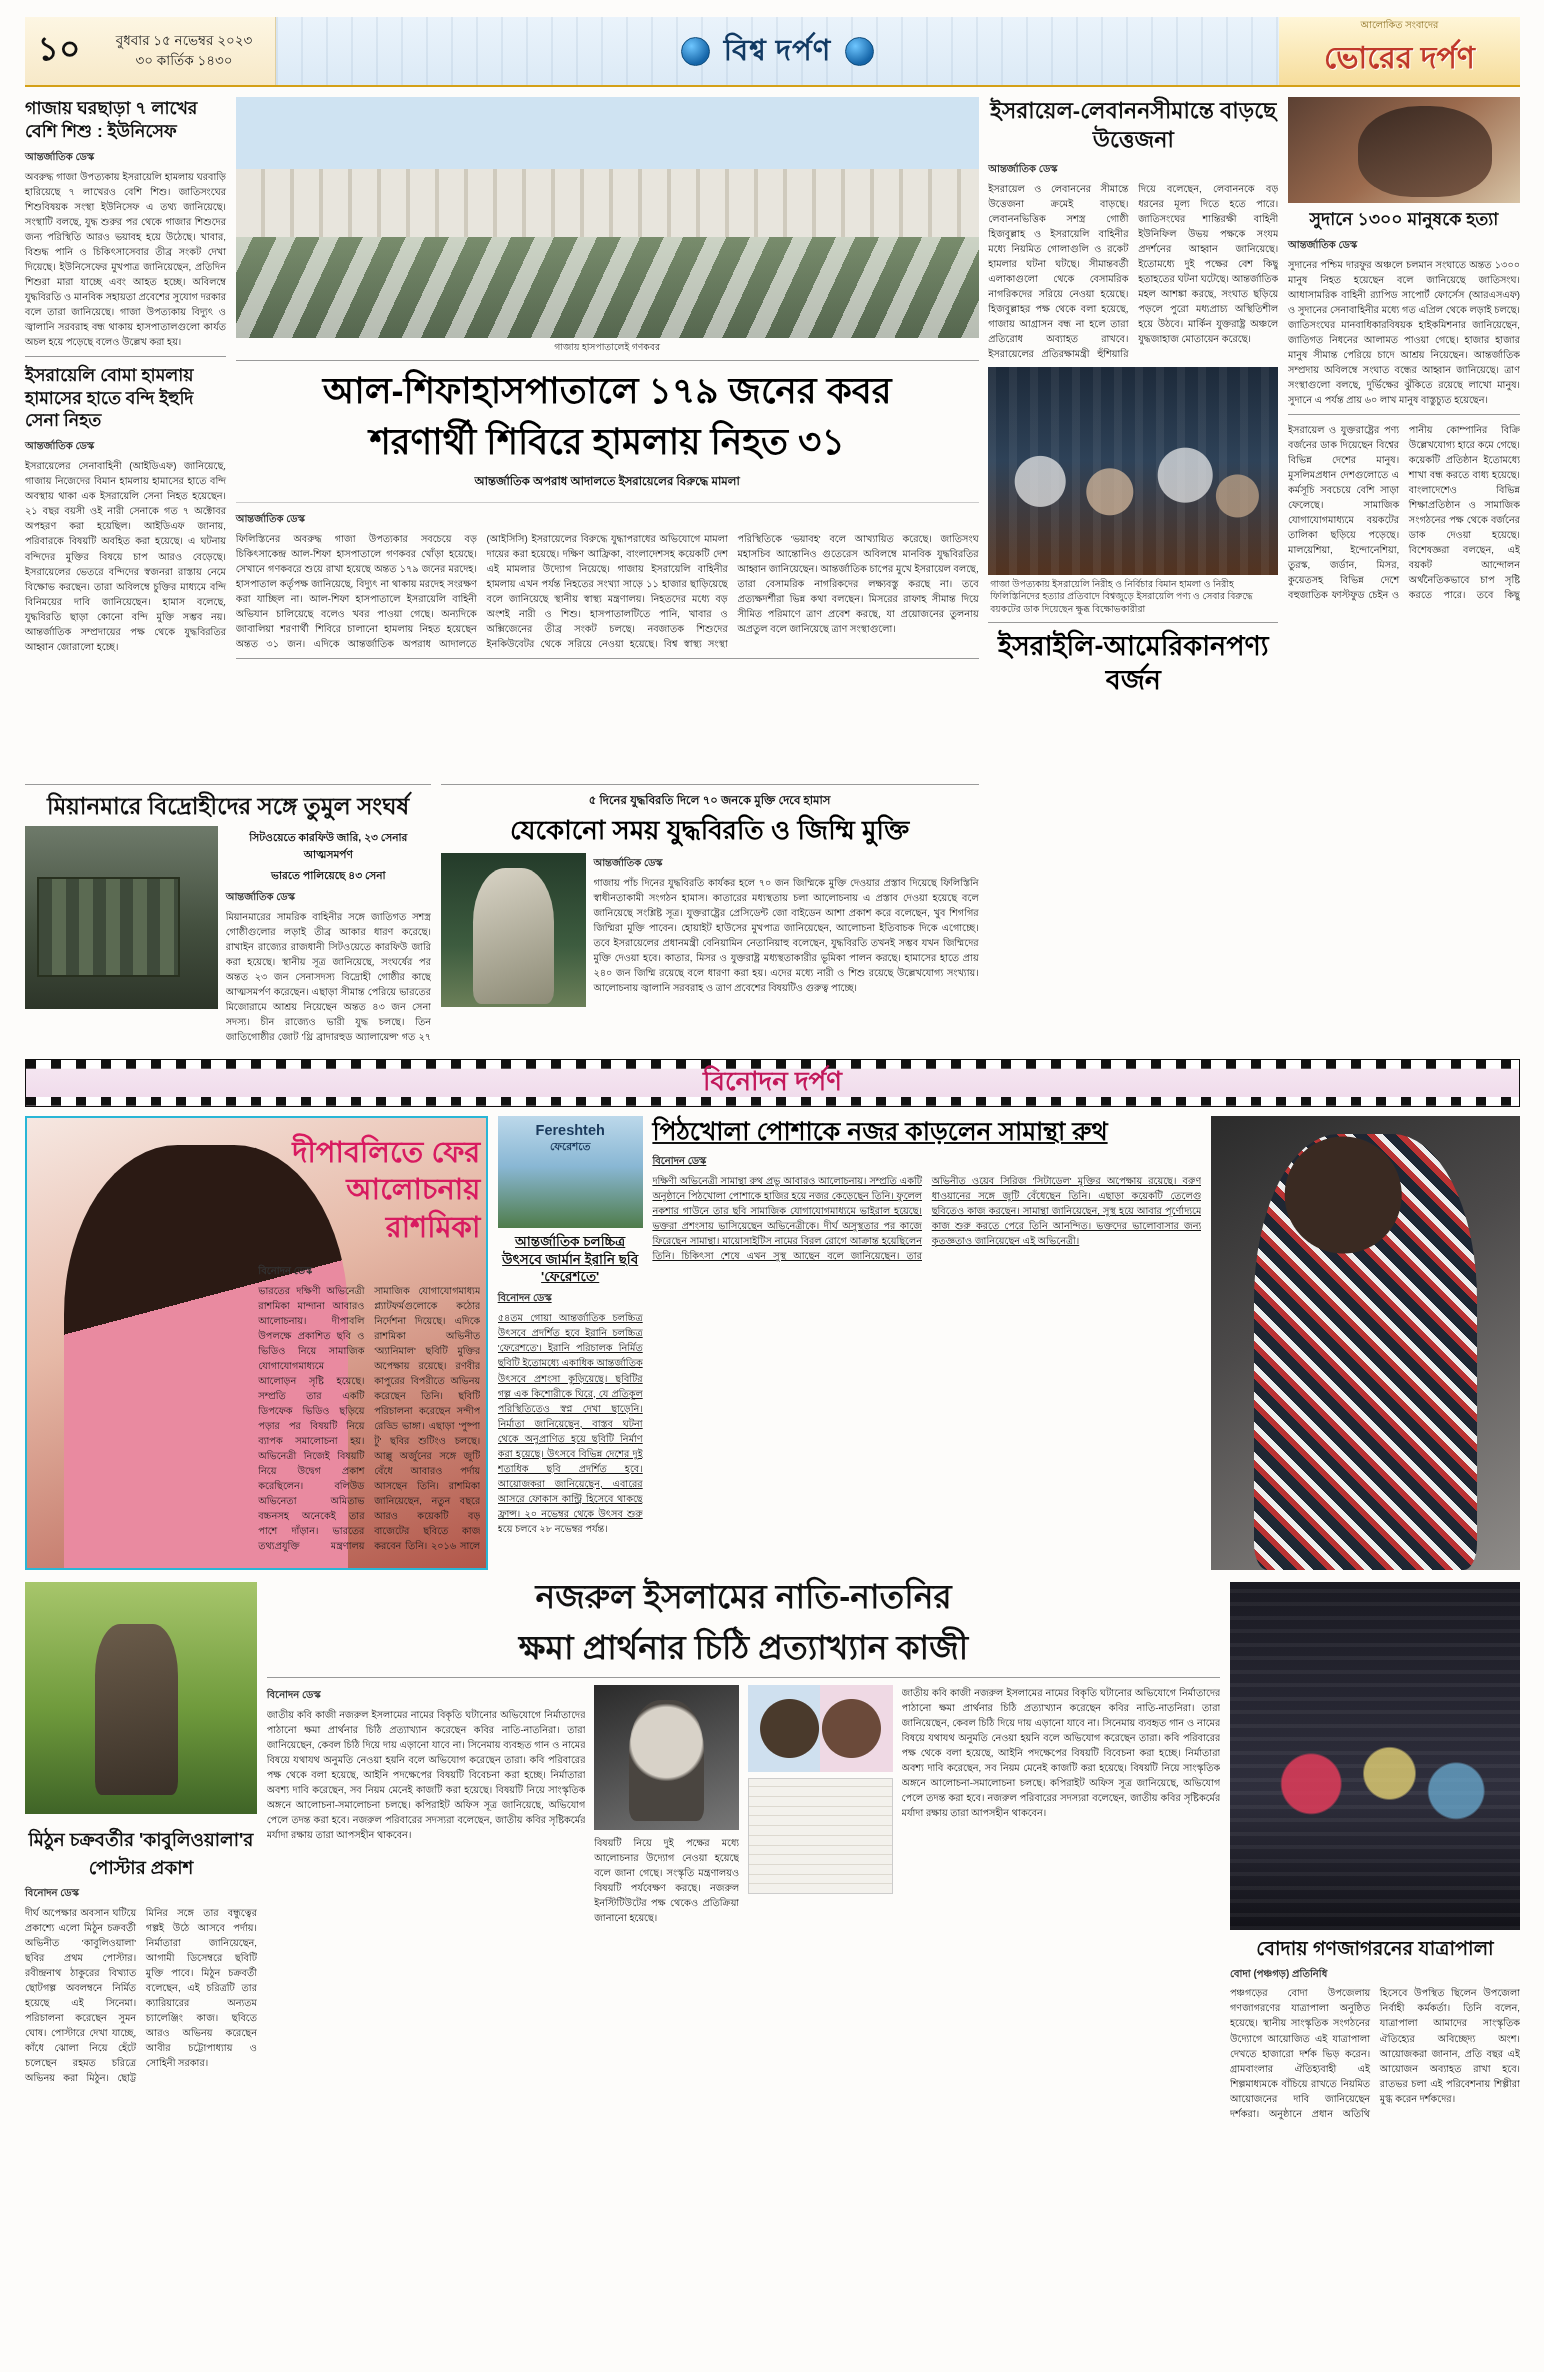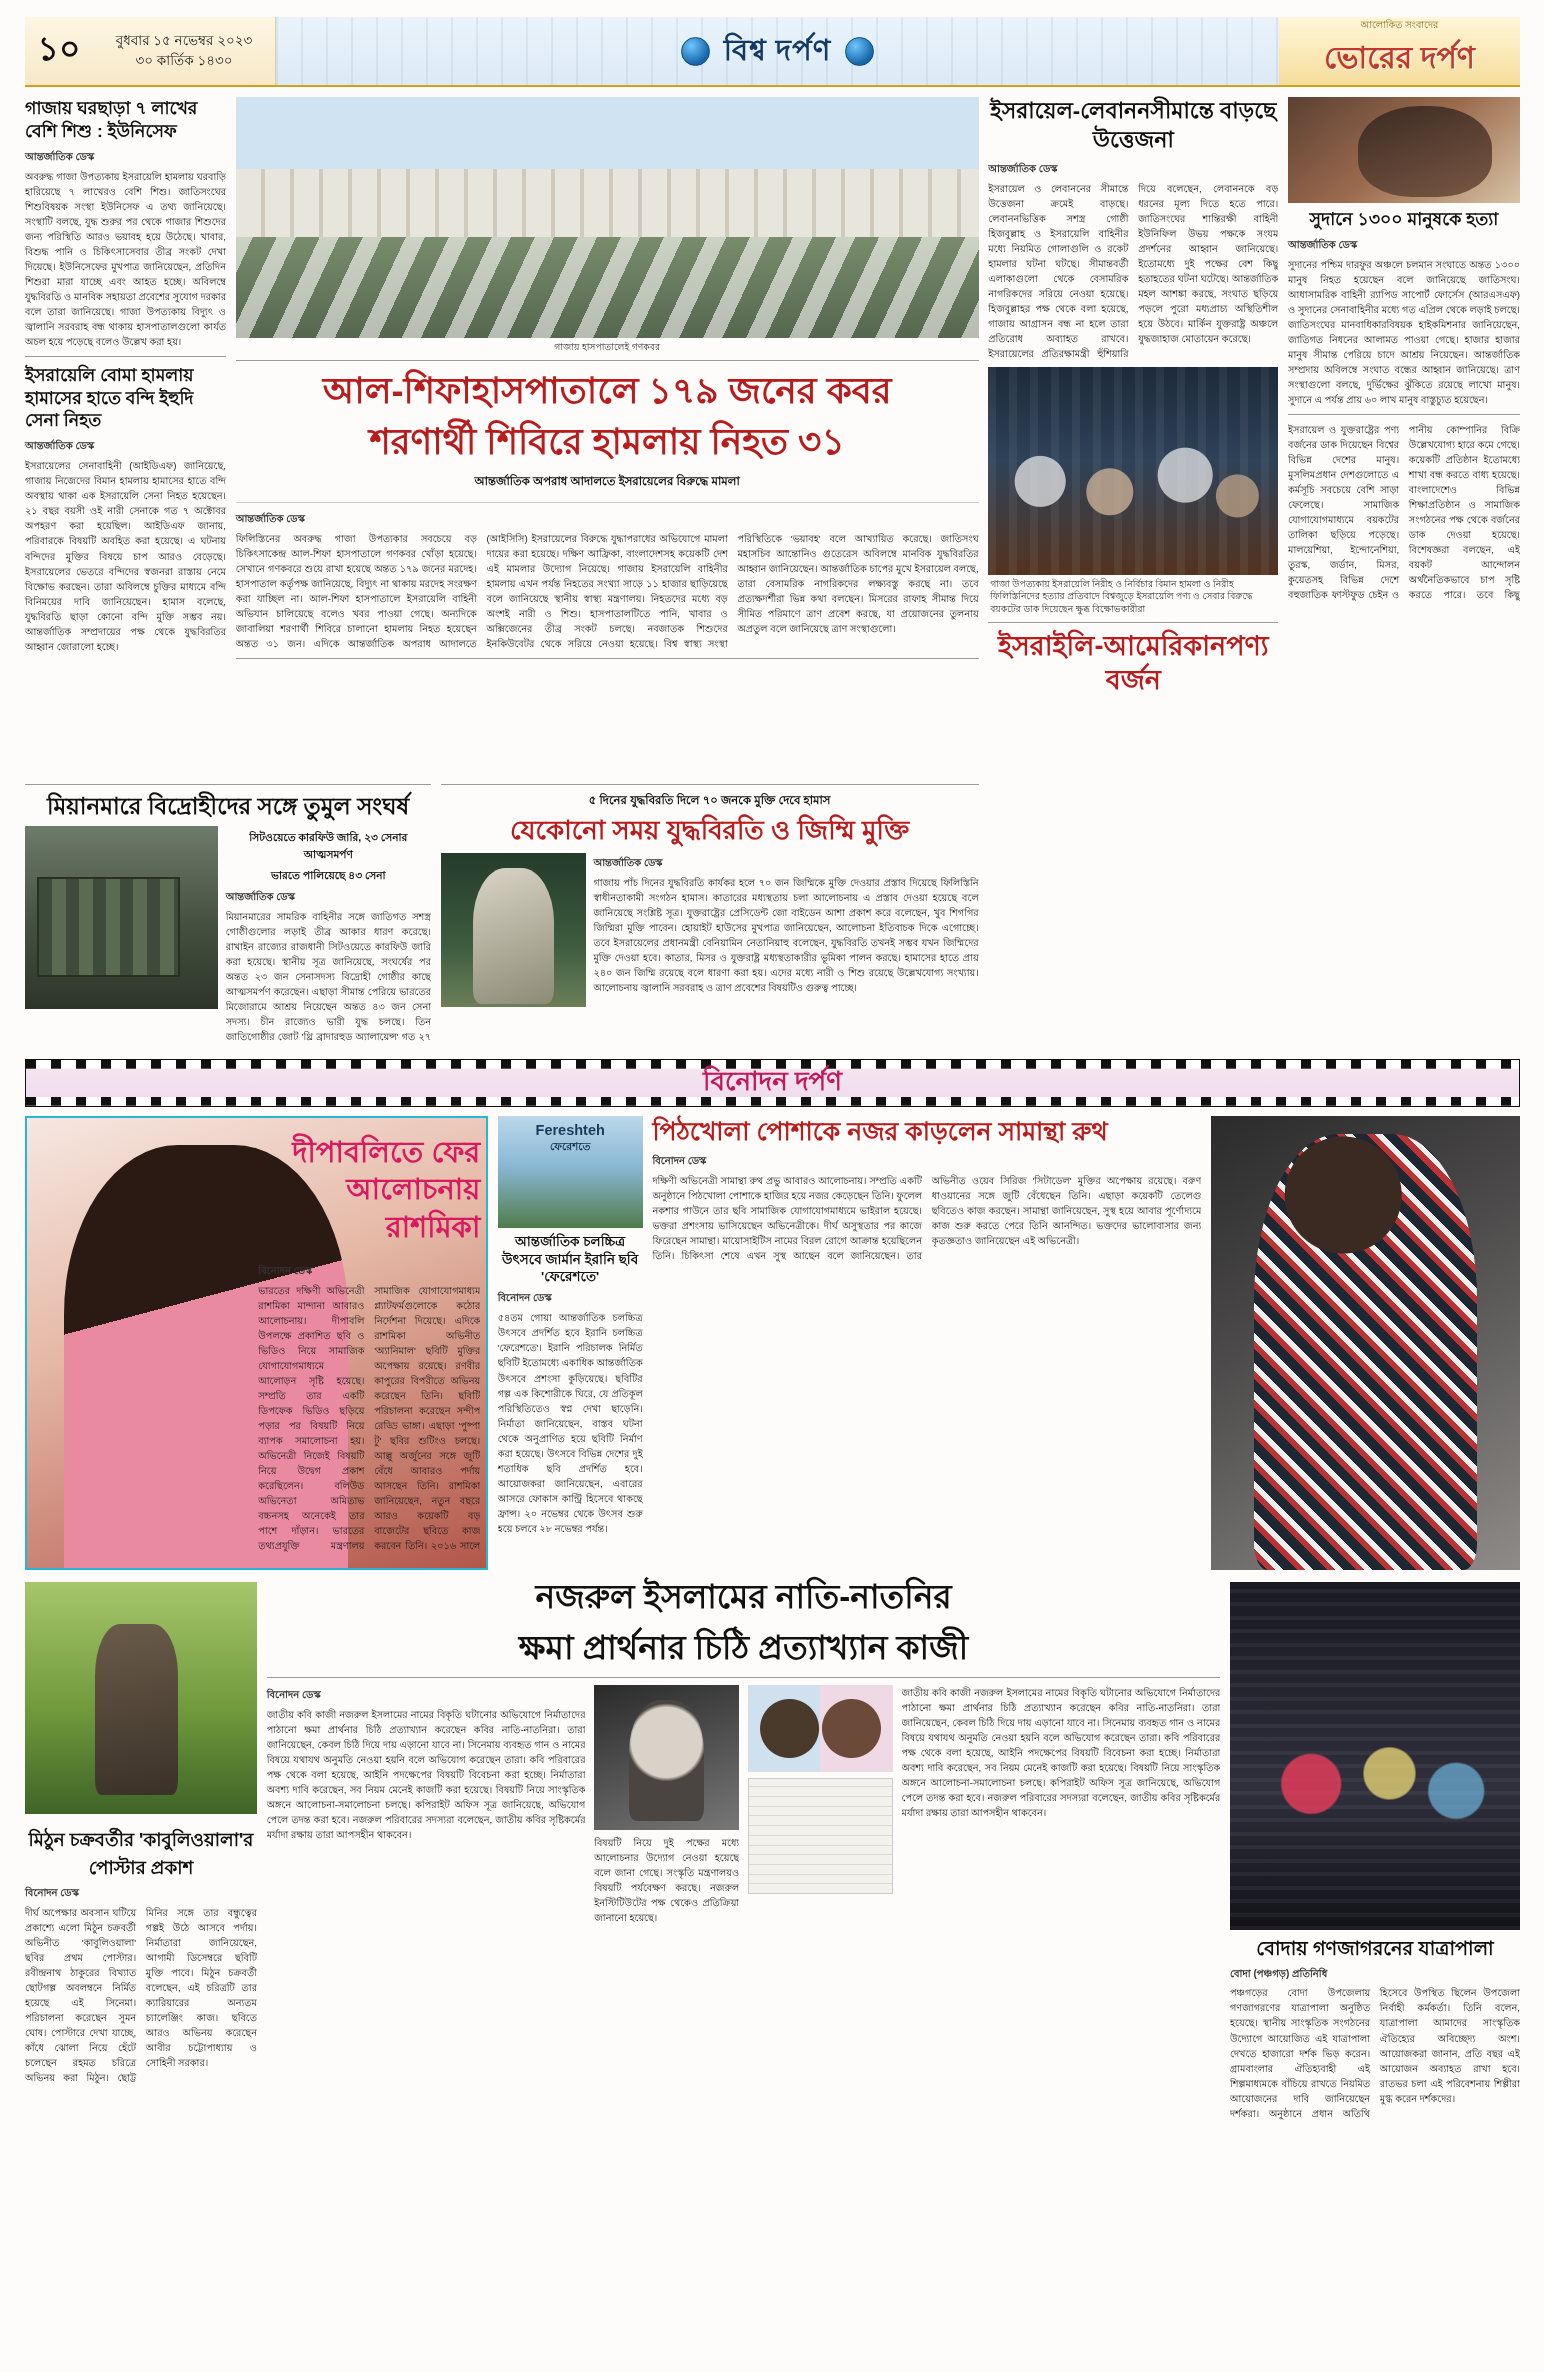--- a/index.html
+++ b/index.html
@@ -74,21 +74,21 @@
     display:grid;
     grid-template-columns: 201px 1fr 290px 232px;
     gap:9.7px;
     margin-top:9.7px;
     height:676px;
   }
   .col { display:flex; flex-direction:column; }
 
   h2.head {
     font-size:21px; line-height:1.25; font-weight:bold; margin:0 0 5.8px 0;
-    color:#b91c1c;
+    color:#000000;
   }
   h3.subhead {
     font-size:17.4px; line-height:1.3; font-weight:bold; margin:0 0 4.8px 0;
   }
   .byline { font-size:10px; font-weight:bold; color:#333; margin:1.9px 0 2.9px; }
   .body-text {
     font-size:9.7px; line-height:1.55; text-align:justify; color:#1a1a1a;
     hyphens:auto;
   }
   .cols2 { column-count:2; column-gap:9.7px; }
@@ -174,20 +174,21 @@
   .ent-banner span {
     font-size:26px; font-weight:bold; color:#c2185b;
   }
 
   .ent-grid {
     display:grid;
     grid-template-columns: 463px 145px 1fr 309px;
     gap:9.7px;
     margin-top:9.7px;
     height:454px;
+    text-decoration:underline;
   }
   .ph-rashmika {
     height:100%;
     border:2.9px solid #29b6d6;
     background:linear-gradient(160deg,#f6e7e1 0%,#e6b9a7 40%,#b2574a 100%);
     position:relative; overflow:hidden;
   }
   .ph-rashmika:after{
     content:""; position:absolute; left:8%; top:6%; width:62%; height:94%;
     background:linear-gradient(165deg,#2b1a14 0 38%, #e98aa0 38% 100%);

